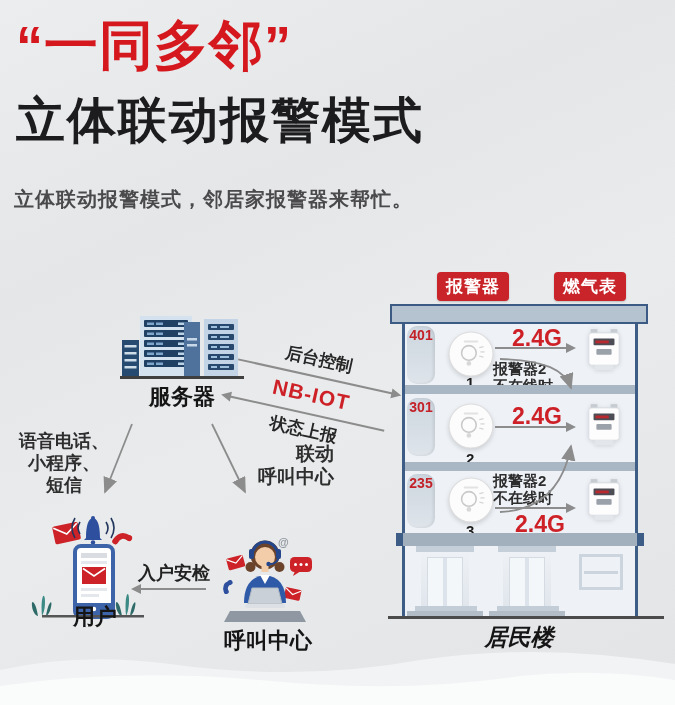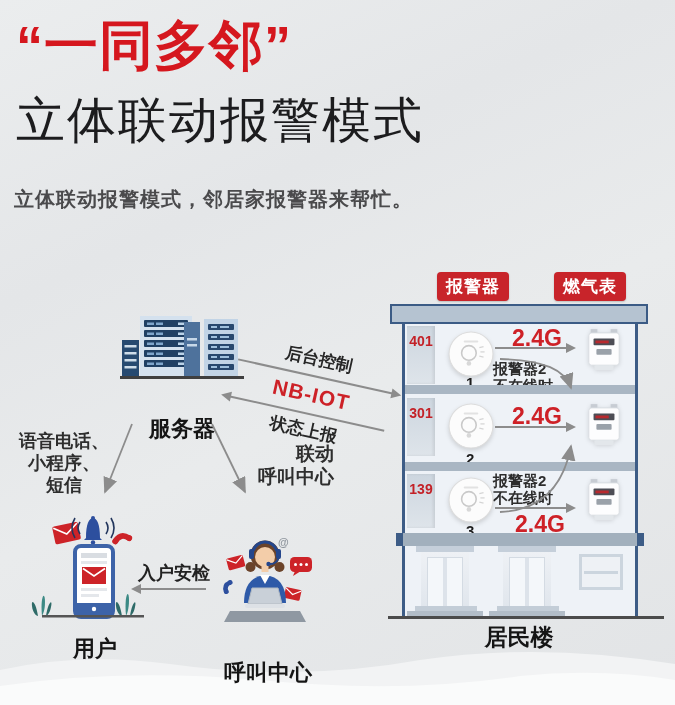--- a/index.html
+++ b/index.html
@@ -1,25 +1,25 @@
 <!DOCTYPE html>
 <html><head>
 <meta charset="utf-8">
 <style>
   * { margin:0; padding:0; box-sizing:border-box; }
   body { background:#cfcfcf; font-family:"Liberation Sans", sans-serif; }
   .canvas { position:relative; width:675px; height:705px; overflow:hidden;
     background:linear-gradient(155deg,#ebedee 0%,#e4e6e8 30%,#e9ebec 55%,#e2e4e6 100%); }
   .abs { position:absolute; }
   .layer { z-index:3; }
-  .center { text-align:center;margin-top:32px; }
+  .center { text-align:center; }
 
   
   .title { left:16px; top:10px; font-size:54px; font-weight:900; color:#d5171e; letter-spacing:1px; white-space:nowrap; }
-  .subtitle { left:16px; top:88px; font-size:49px; font-weight:400; color:#1c1c1e; letter-spacing:2px; white-space:nowrap; }
+  .subtitle { left:16px; top:88px; font-size:49px; font-weight:700; color:#1c1c1e; letter-spacing:2px; white-space:nowrap; }
   .desc { left:14px; top:186px; font-size:20px; font-weight:600; color:#4a4a4c; letter-spacing:1px; white-space:nowrap; }
 
   
   .big-label { font-size:22px; font-weight:900; color:#151515; }
   .mid-label { font-size:18px; font-weight:700; color:#222; }
 
   
   .harrow { position:relative; height:2px; background:#8c8c8c; }
   .harrow.right::after { content:""; position:absolute; right:-9px; top:-4px;
     border-left:10px solid #8c8c8c; border-top:5px solid transparent; border-bottom:5px solid transparent; }
@@ -45,40 +45,40 @@
   
   .building { left:390px; top:270px; width:276px; height:392px; }
   .badge { position:absolute; top:2px; background:#c8242a; color:#fff; font-size:17px; font-weight:700;
     padding:3px 9px; border-radius:4px; letter-spacing:1px; box-shadow:0 1px 2px rgba(0,0,0,.2); }
   .badge.alarm { left:47px; }
   .badge.meter { left:164px; }
   .roof { position:absolute; left:0; top:34px; width:258px; height:20px; background:#b5c3d1; border:2px solid #3b5b85; }
   .bbody { position:absolute; left:12px; top:54px; width:236px; height:292px; background:#eef2f7;
     border-left:3px solid #3d5c86; border-right:3px solid #3d5c86; }
   .pillar { position:absolute; width:28px; background:linear-gradient(180deg,#cdd6df,#dee4ea); text-align:center;
-    font-size:14px; font-weight:800; color:#c32127; padding-top:7px; box-shadow:inset -2px 0 3px rgba(0,0,0,.08); }
+    font-size:14px; font-weight:800; color:#c32127; padding-top:1px; box-shadow:inset -2px 0 3px rgba(0,0,0,.08);border-radius:10px; }
   .divider { position:absolute; left:0; width:100%; height:9px; background:#a9b6c3; }
   .thickband { position:absolute; left:-9px; top:209px; width:calc(100% + 18px); height:13px; background:#a2b0bd; }
   .thickband::before, .thickband::after { content:""; position:absolute; top:0; width:7px; height:13px; background:#3d5c86; }
   .thickband::before { left:0; } .thickband::after { right:0; }
   .speed { position:absolute; font-size:23px; font-weight:800; color:#ce2127; letter-spacing:0; }
   .devnum { position:absolute; font-size:15px; font-weight:700; color:#1c1c1c; }
   .note { position:absolute; font-size:15px; font-weight:700; color:#2c2c2c; line-height:17px; white-space:nowrap; }
   .alarm-dev { position:absolute; filter:drop-shadow(0 2px 2px rgba(0,0,0,.14)); }
   .gas-meter { position:absolute; filter:drop-shadow(0 1px 2px rgba(0,0,0,.12)); }
   .door { position:absolute; width:48px; height:60px; background:linear-gradient(#eef1f5,#dfe5ec); }
   .door::before { content:""; position:absolute; left:-5px; right:-5px; top:-6px; height:6px; background:#c5cfda; }
   .door::after { content:""; position:absolute; left:6px; right:6px; top:5px; bottom:4px; border:1px solid #d4dbe3;
     background:linear-gradient(90deg,#f4f7fa 0 44%,#dde3ea 44% 56%,#f4f7fa 56% 100%); }
   .window { position:absolute; width:44px; height:36px; background:#eef1f5; border:3px solid #ccd5de; }
   .window::after { content:""; position:absolute; left:2px; right:2px; top:14px; height:3px; background:#ccd5de; }
   .step { position:absolute; height:5px; background:#c3cdd7; }
   .step.s2 { background:#b2bdc8; }
   .ground-line { position:absolute; left:-2px; top:346px; width:276px; height:3px; background:#4b4b4b; }
-  .bld-label { position:absolute; left:0; top:352px; width:258px; text-align:center; font-size:23px; font-weight:900; color:#151515; }
+  .bld-label { position:absolute; left:0; top:352px; width:258px; text-align:center; font-size:23px; font-weight:900; color:#151515;font-style:italic; }
 
   .wave { left:0; top:632px; z-index:1; }
   .overlay { left:0; top:0; z-index:4; pointer-events:none; }
 </style>
 </head>
 <body>
 
 <div class="canvas">
 
   <div class="abs layer title">“一同多邻”</div>
@@ -320,21 +320,21 @@
         <rect x="6" y="2" width="7" height="5" fill="#c7ccd3"></rect>
           <rect x="27" y="2" width="7" height="5" fill="#c7ccd3"></rect>
         <rect x="4" y="6" width="32" height="34" rx="3" fill="#fdfdfe" stroke="#d8dce1"></rect>
         <rect x="9" y="12" width="22" height="7" rx="1" fill="#4d4d55"></rect>
         <rect x="11" y="14" width="14" height="3" fill="#cd2328" opacity="0.85"></rect>
         <rect x="12" y="23" width="16" height="6" rx="1" fill="#9aa1a9"></rect>
         <rect x="10" y="40" width="20" height="5" rx="1" fill="#e3e7eb"></rect>
       </svg>
       <div class="divider" style="top:138px;"></div>
 
-      <div class="pillar" style="left:2px; top:150px; height:54px;">139</div>
+      <div class="pillar" style="left:2px; top:150px; height:54px;">235</div>
       <div class="note" style="left:88px; top:148px;">
         <div>报警器2</div>
         <div>不在线时</div>
       </div>
       <svg class="alarm-dev" style="left:43px; top:153px;" width="46" height="46" viewBox="0 0 44 44">
         <circle cx="22" cy="22" r="21" fill="#fcfcfc" stroke="#dcdcdc"></circle>
         <circle cx="20" cy="21" r="7" fill="none" stroke="#c9c9c9" stroke-width="1.5"></circle>
         <circle cx="20" cy="31" r="2.2" fill="#d8d8d8"></circle>
         <rect x="15" y="9" width="14" height="2" rx="1" fill="#e2e2e2"></rect>
         <g stroke="#d5d5d5" stroke-width="1.2">

